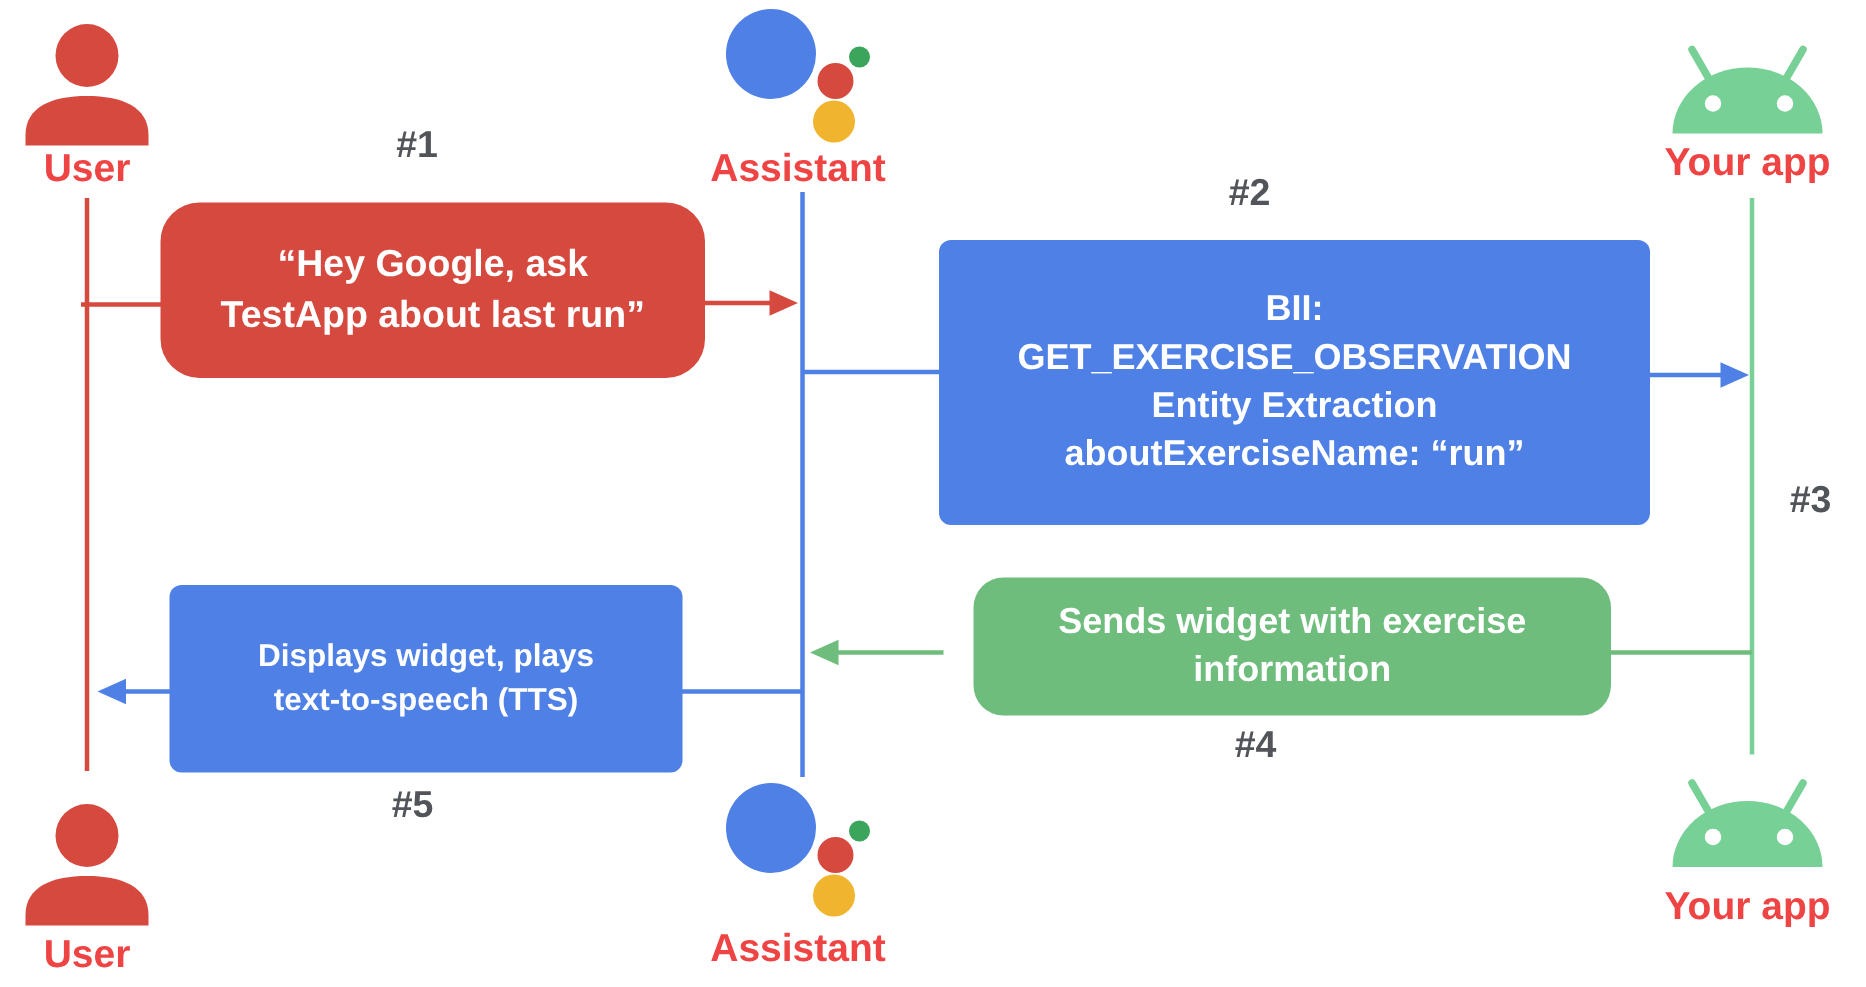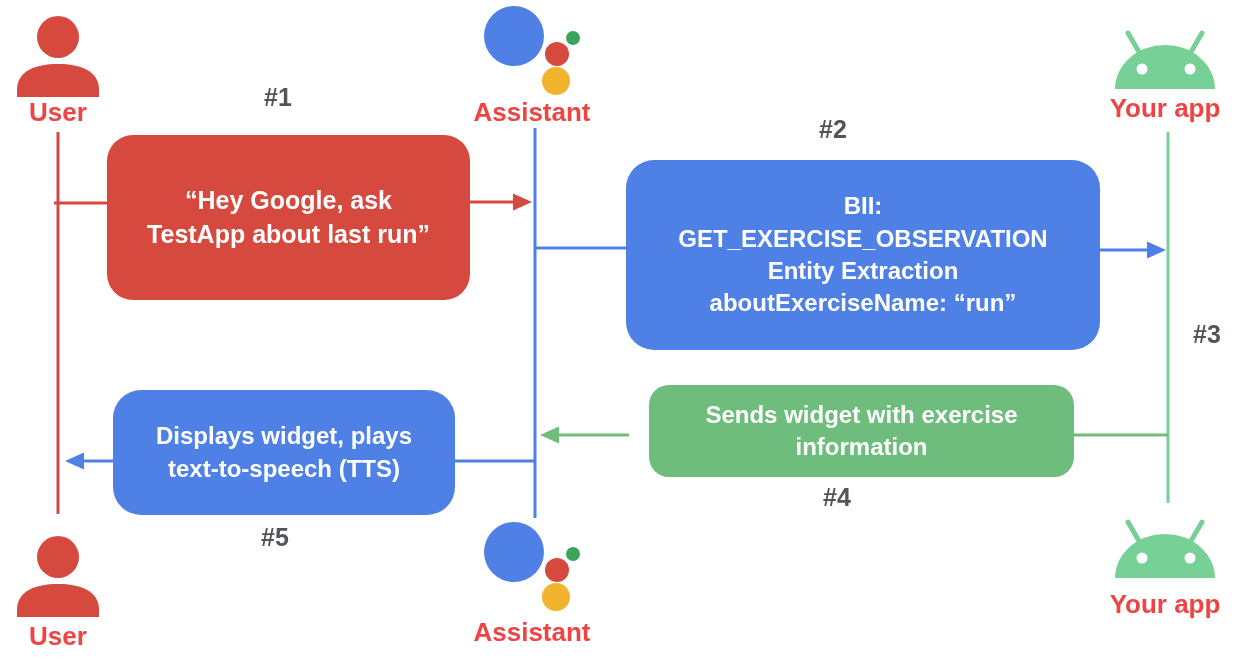--- a/index.html
+++ b/index.html
@@ -7,26 +7,26 @@
     position:relative; width:1244px; height:658px; background:#ffffff;
     font-family:"Liberation Sans", sans-serif; overflow:hidden;
   }
   svg.layer { position:absolute; left:0; top:0; }
   .msg-box {
     position:absolute; color:#ffffff; font-weight:bold; text-align:center;
     display:flex; align-items:center; justify-content:center;
     white-space:pre-line; line-height:1.35; box-sizing:border-box;
   }
   .bg-red   { background:#D6493E; border-radius:26px; }
-  .bg-blue  { background:#4E80E6; border-radius:28px; }
+  .bg-blue  { background:#4E80E6; border-radius:8px; }
   .bg-green { background:#6FBD7D; border-radius:20px; }
-  .box1 { left:107px; top:135px; width:363px; height:165px; font-size:25px; }
+  .box1 { left:107px; top:135px; width:363px; height:117px; font-size:25px; }
   .box2 { left:626px; top:160px; width:474px; height:190px; font-size:24px; }
   .box4 { left:625px; top:385px; width:425px; height:92px;  font-size:24px;margin-left:24px; }
-  .box5 { left:113px; top:390px; width:342px; height:125px; font-size:24px;text-align:center; }
+  .box5 { left:113px; top:390px; width:342px; height:125px; font-size:21px;text-align:center; }
   .actor-label, .step-label {
     position:absolute; transform:translate(-50%,-50%); font-weight:bold;
     white-space:nowrap;
   }
   .actor-label { font-size:26px; color:#ef4444; }
   .step-label  { font-size:25px; color:#515458; }
 </style>
 </head>
 <body>
 

